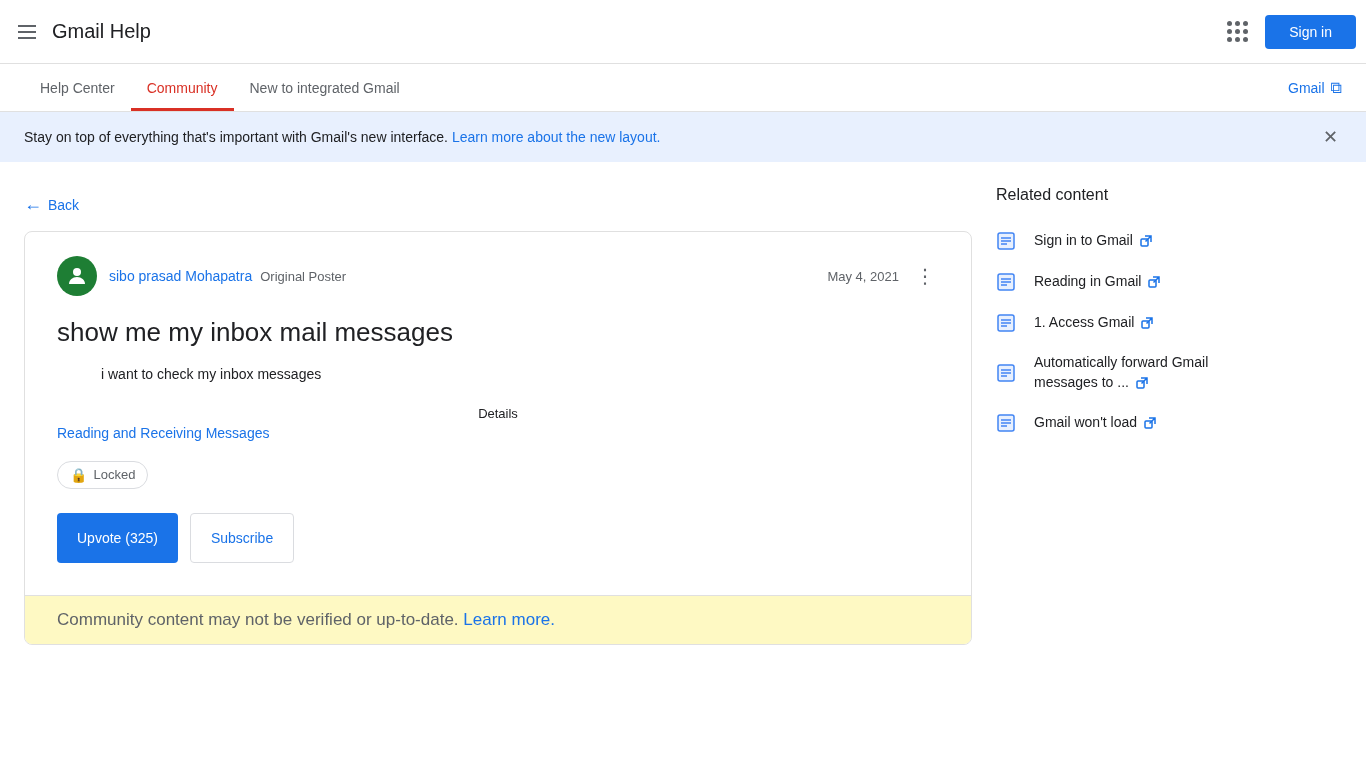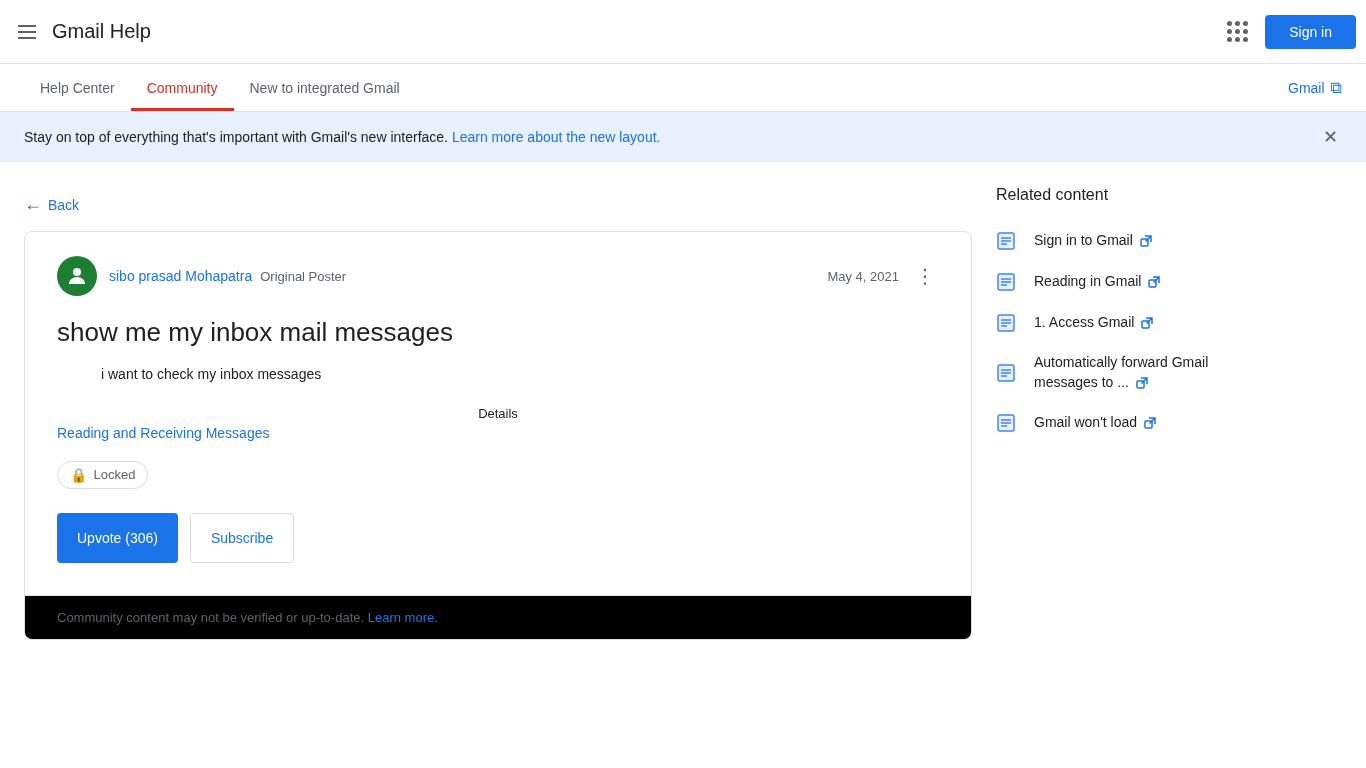--- a/index.html
+++ b/index.html
@@ -303,24 +303,24 @@
       background: #fff;
       color: #1a73e8;
       border: 1px solid #dadce0;
       border-radius: 4px;
       padding: 16px 20px;
       font-size: 14px;
       font-weight: 500;
       cursor: pointer;
     }
     .post-footer {
-      background: #000000;
+      background: #fef9c3;
       border-top: 1px solid #e0e0e0;
       padding: 14px 32px;
-      font-size: 13px;
+      font-size: 17px;
       color: #5f6368;
     }
     .post-footer a {
       color: #1a73e8;
       text-decoration: none;
     }
 
     
     .sidebar {
       width: 260px;
@@ -452,21 +452,21 @@
         <a class="post-details-link" href="#">Reading and Receiving Messages</a>
 
         
         <div class="locked-badge">
           <span class="lock-icon">🔒</span>
           <span>Locked</span>
         </div>
 
         
         <div class="post-actions">
-          <button class="upvote-btn">Upvote (306)</button>
+          <button class="upvote-btn">Upvote (325)</button>
           <button class="subscribe-btn">Subscribe</button>
         </div>
       </div>
 
       <div class="post-footer">
         <span>Community content may not be verified or up-to-date.</span>
         <a href="#">Learn more.</a>
       </div>
     </div>
   </div>

